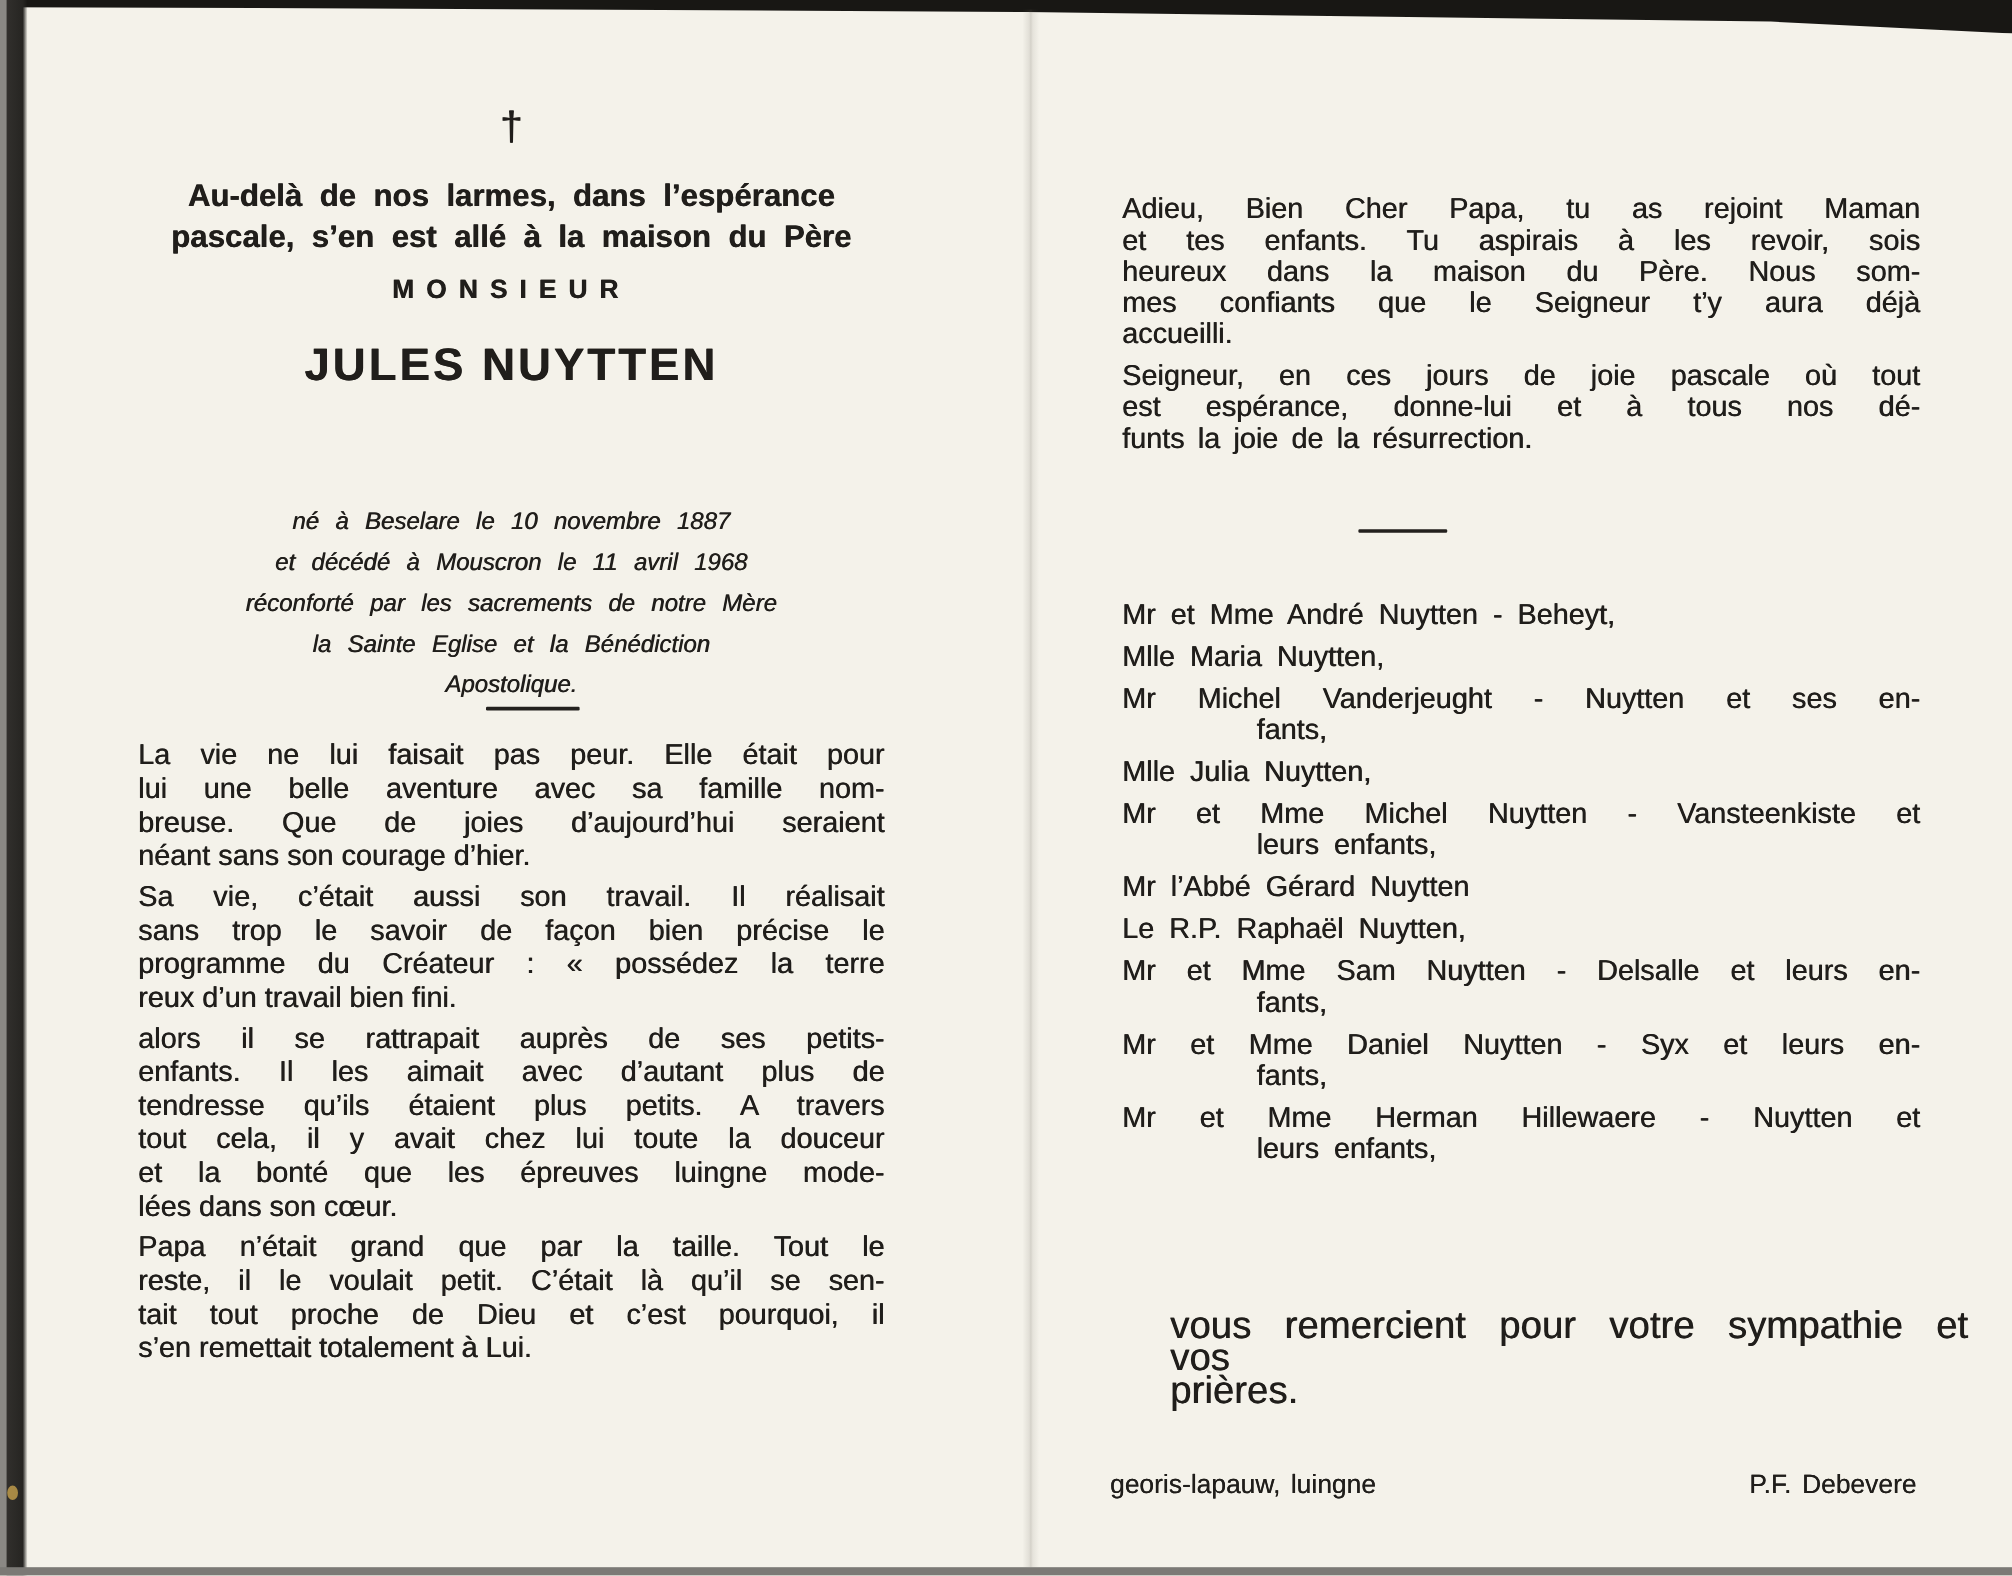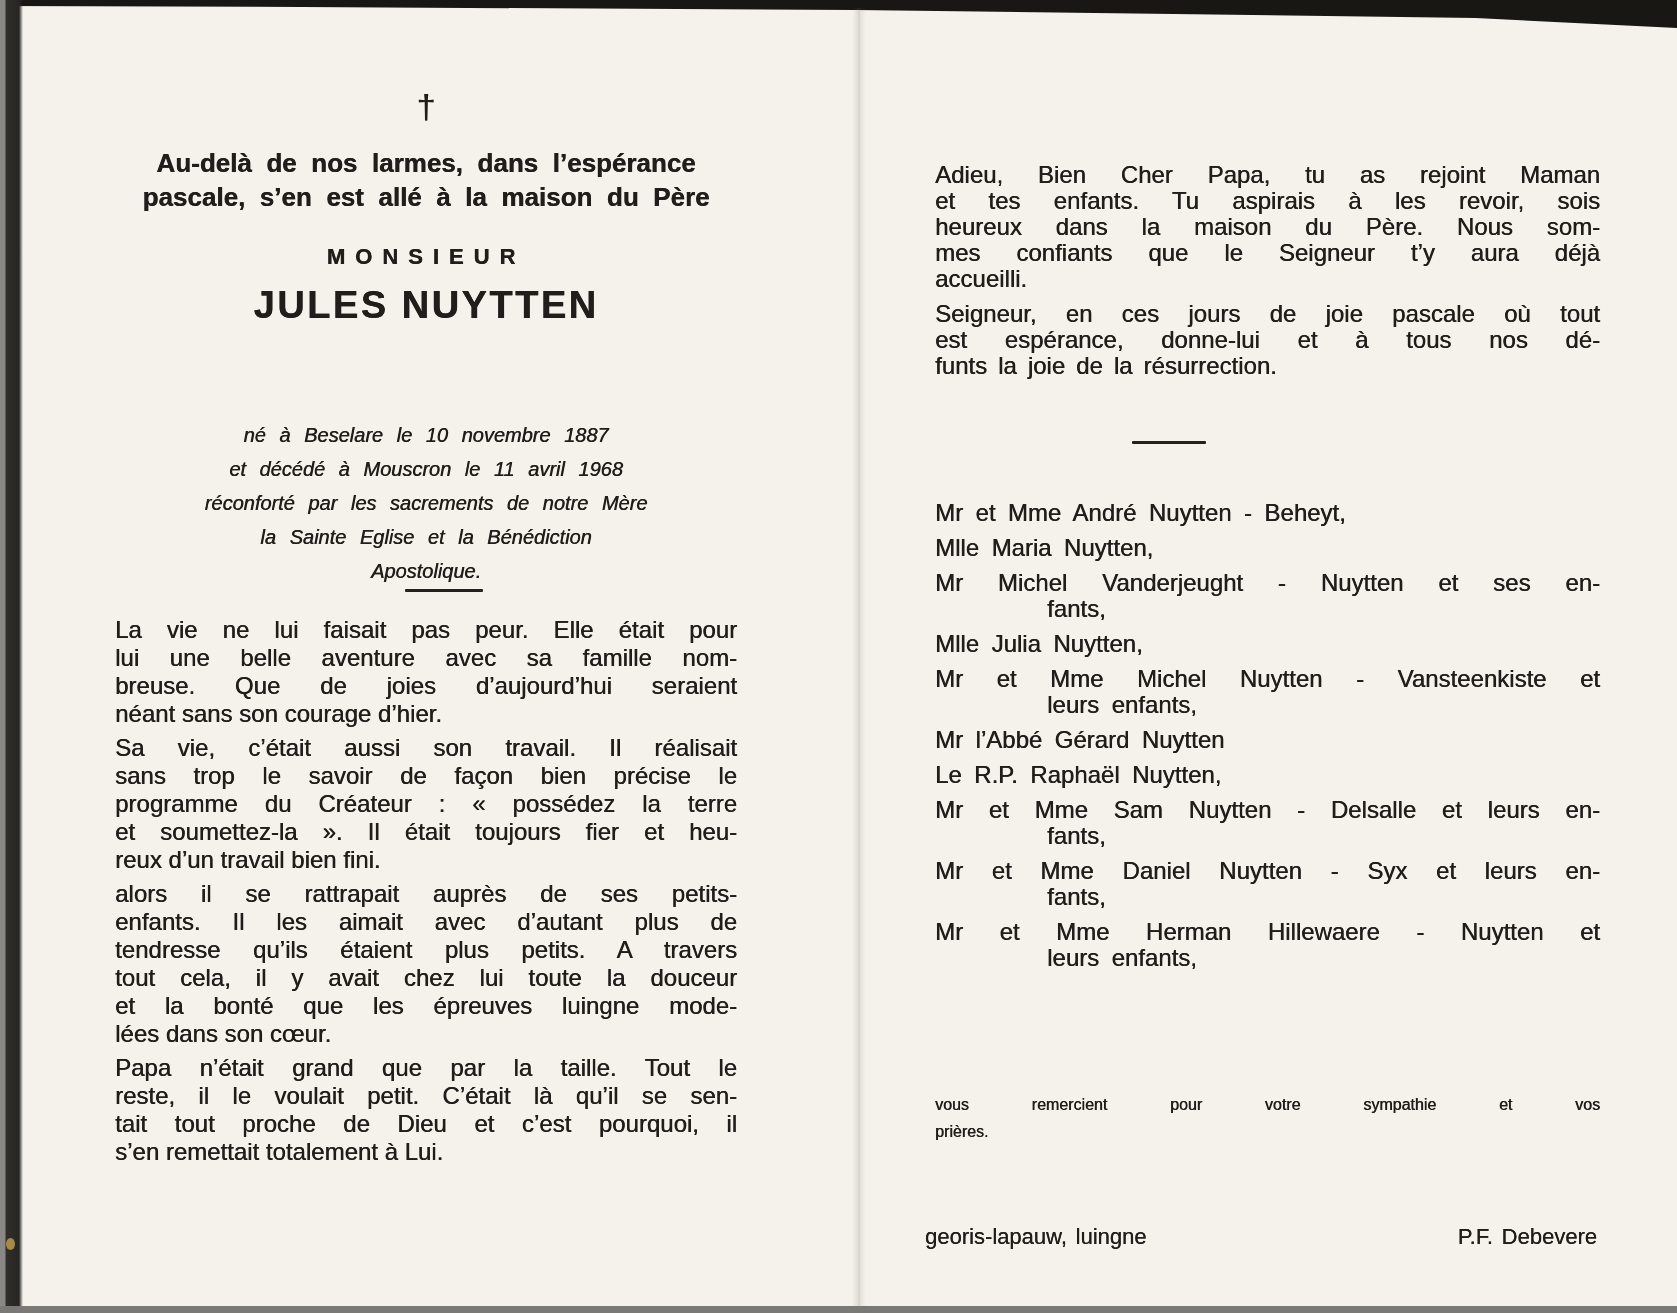--- a/index.html
+++ b/index.html
@@ -11,36 +11,36 @@
   }
   .scan{position:absolute;inset:0;}
   .page{position:absolute;top:0;height:100%;text-shadow:0.45px 0 0 currentColor;}
   .page-left{left:25px;width:835px;}
   .page-right{left:862px;width:815px;}
 
   
   .lp-col{position:absolute;left:90px;width:622px;}
   .lp-cross{top:88px;font-size:34px;line-height:36px;text-align:center;}
   .lp-intro{top:147px;font-size:26px;line-height:33.5px;font-weight:bold;word-spacing:0.28em;}
-  .lp-monsieur{top:244px;font-size:22px;font-weight:bold;letter-spacing:10px;text-align:center;}
+  .lp-monsieur{top:228px;font-size:22px;font-weight:bold;letter-spacing:10px;text-align:center;}
   .lp-name{top:284px;font-size:38px;font-weight:bold;letter-spacing:2.5px;text-align:center;}
   .lp-relation{top:344px;font-size:24px;word-spacing:0.3em;text-align:center;}
   .lp-vitals{top:418px;font-size:20px;line-height:34px;word-spacing:0.4em;font-style:italic;}
   .lp-rule{position:absolute;left:380px;top:589px;width:78px;}
   .lp-body{top:616px;font-size:24px;line-height:28px;}
   .lp-body .para{margin-bottom:6px;}
 
   
   .rp-col{position:absolute;left:73px;width:665px;}
   .rp-intro{top:162px;font-size:24px;line-height:26px;word-spacing:0.18em;}
   .rp-intro .para{margin-bottom:9px;}
   .rp-rule{position:absolute;left:270px;top:441px;width:74px;}
   .rp-list{top:500px;font-size:24px;line-height:26px;word-spacing:0.24em;}
   .fam-item{margin-bottom:9px;}
-  .rp-closing{top:1091px;font-size:16px;line-height:27px;word-spacing:0.2em;}
+  .rp-closing{top:1091px;font-size:32px;line-height:27px;word-spacing:0.2em;margin-left:40px;}
   .rp-footer{position:absolute;left:63px;right:80px;top:1224px;
     display:flex;justify-content:space-between;
     font-size:22px;word-spacing:0.12em;text-shadow:0.2px 0 0 currentColor;}
 
   
   .jblock .ln{text-align:justify;text-align-last:justify;}
   .jblock .ln.last{text-align-last:left;}
   .center-lines .ln{text-align:center;text-align-last:center;}
   .fam-item .ln{text-align:justify;text-align-last:justify;}
   .fam-item .ln.last{text-align-last:left;}
@@ -84,21 +84,20 @@
       <div class="para jblock">
           <div class="ln">La vie ne lui faisait pas peur. Elle était pour</div>
           <div class="ln cont">lui une belle aventure avec sa famille nom-</div>
           <div class="ln cont">breuse. Que de joies d’aujourd’hui seraient</div>
           <div class="ln last cont">néant sans son courage d’hier.</div>
         </div>
       <div class="para jblock">
           <div class="ln">Sa vie, c’était aussi son travail. Il réalisait</div>
           <div class="ln cont">sans trop le savoir de façon bien précise le</div>
           <div class="ln cont">programme du Créateur : « possédez la terre</div>
-          <div class="ln cont">et soumettez-la ». Il était toujours fier et heu-</div>
           <div class="ln last cont">reux d’un travail bien fini.</div>
         </div>
       <div class="para jblock">
           <div class="ln cont">alors il se rattrapait auprès de ses petits-</div>
           <div class="ln cont">enfants. Il les aimait avec d’autant plus de</div>
           <div class="ln cont">tendresse qu’ils étaient plus petits. A travers</div>
           <div class="ln cont">tout cela, il y avait chez lui toute la douceur</div>
           <div class="ln cont">et la bonté que les épreuves luingne mode-</div>
           <div class="ln last cont">lées dans son cœur.</div>
         </div>

